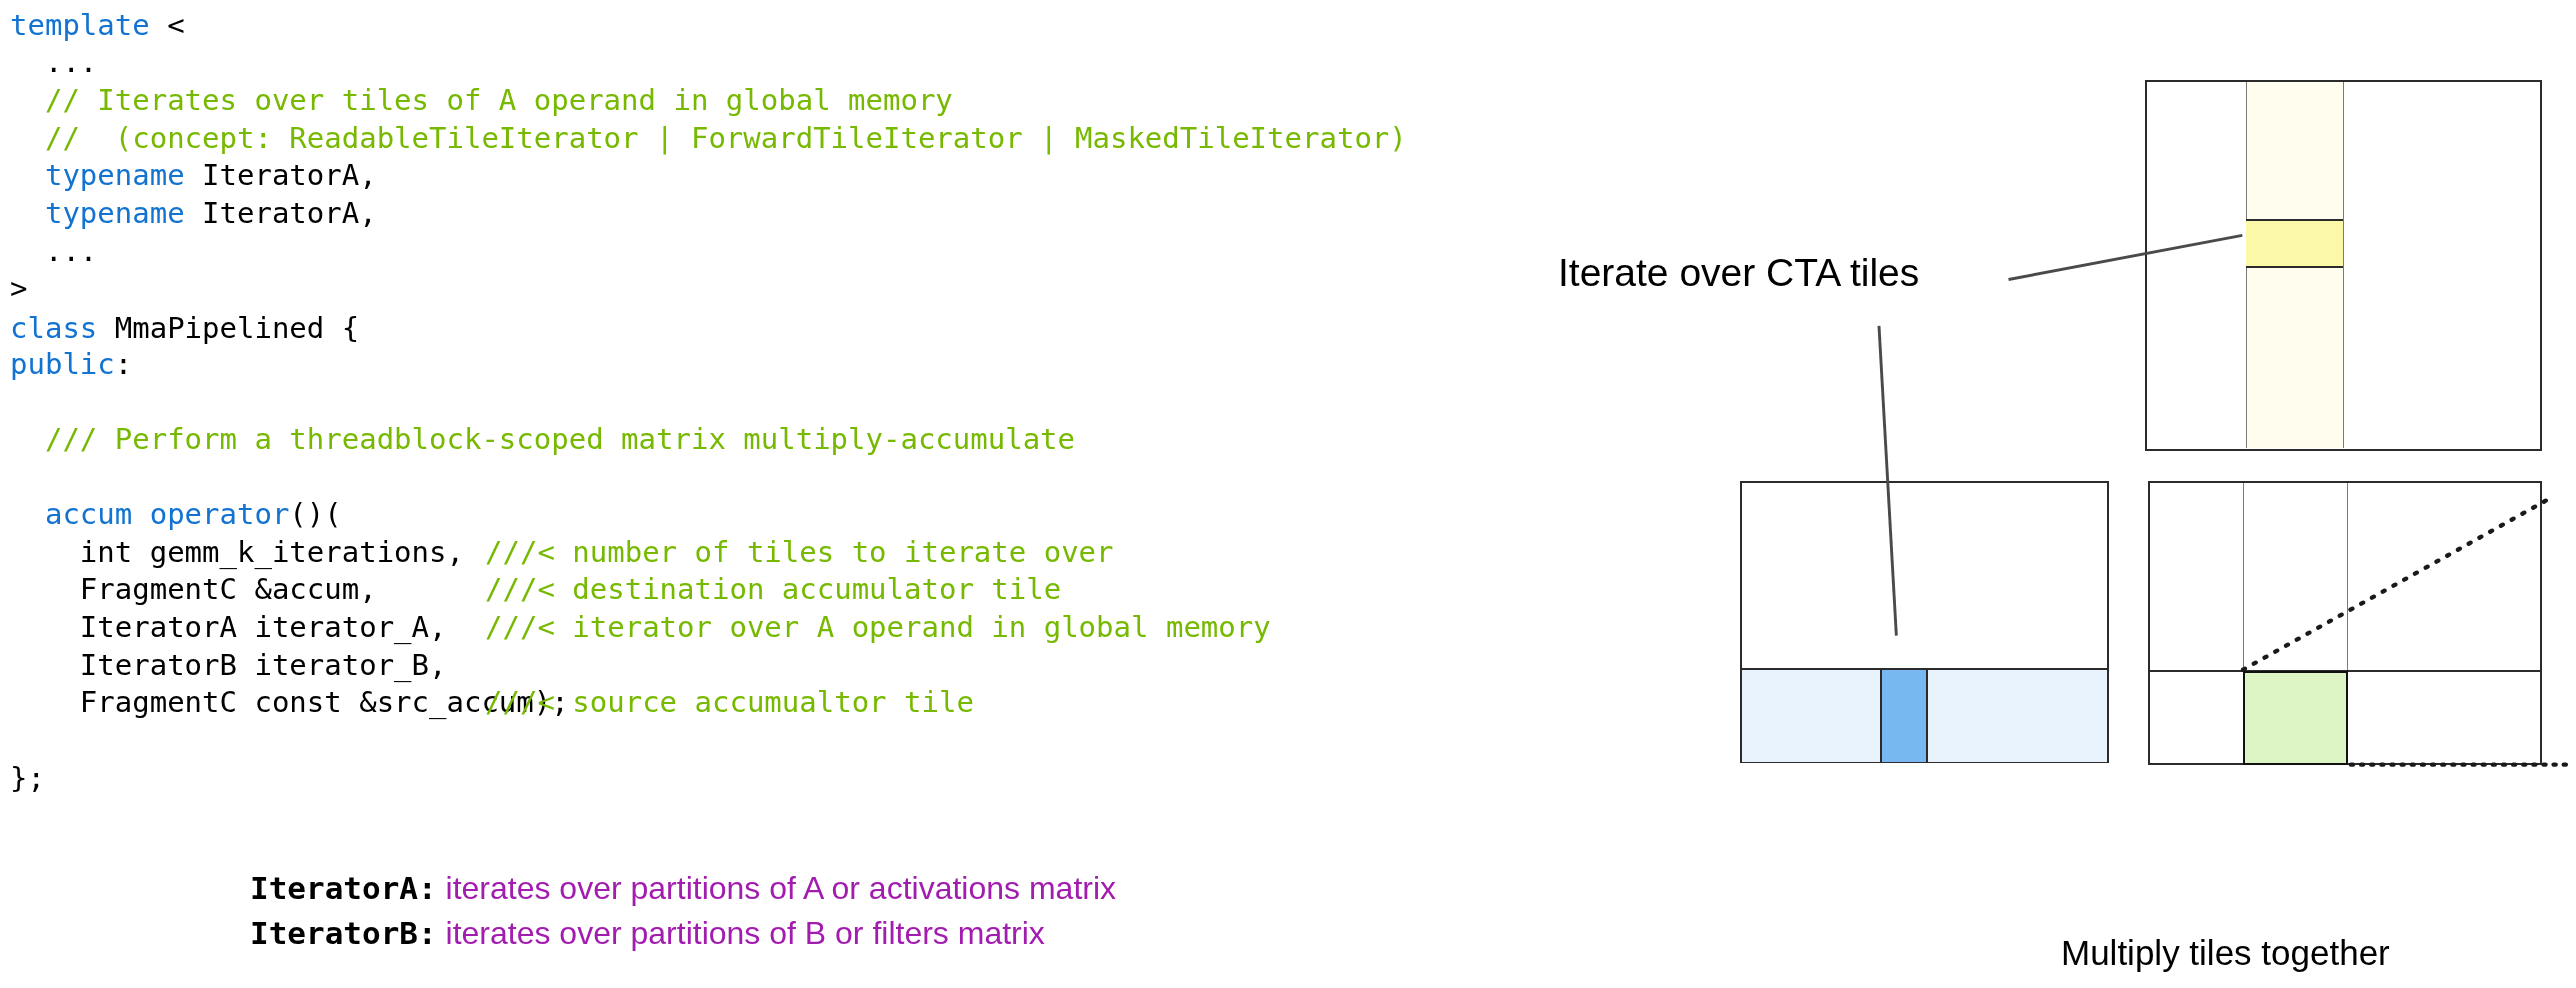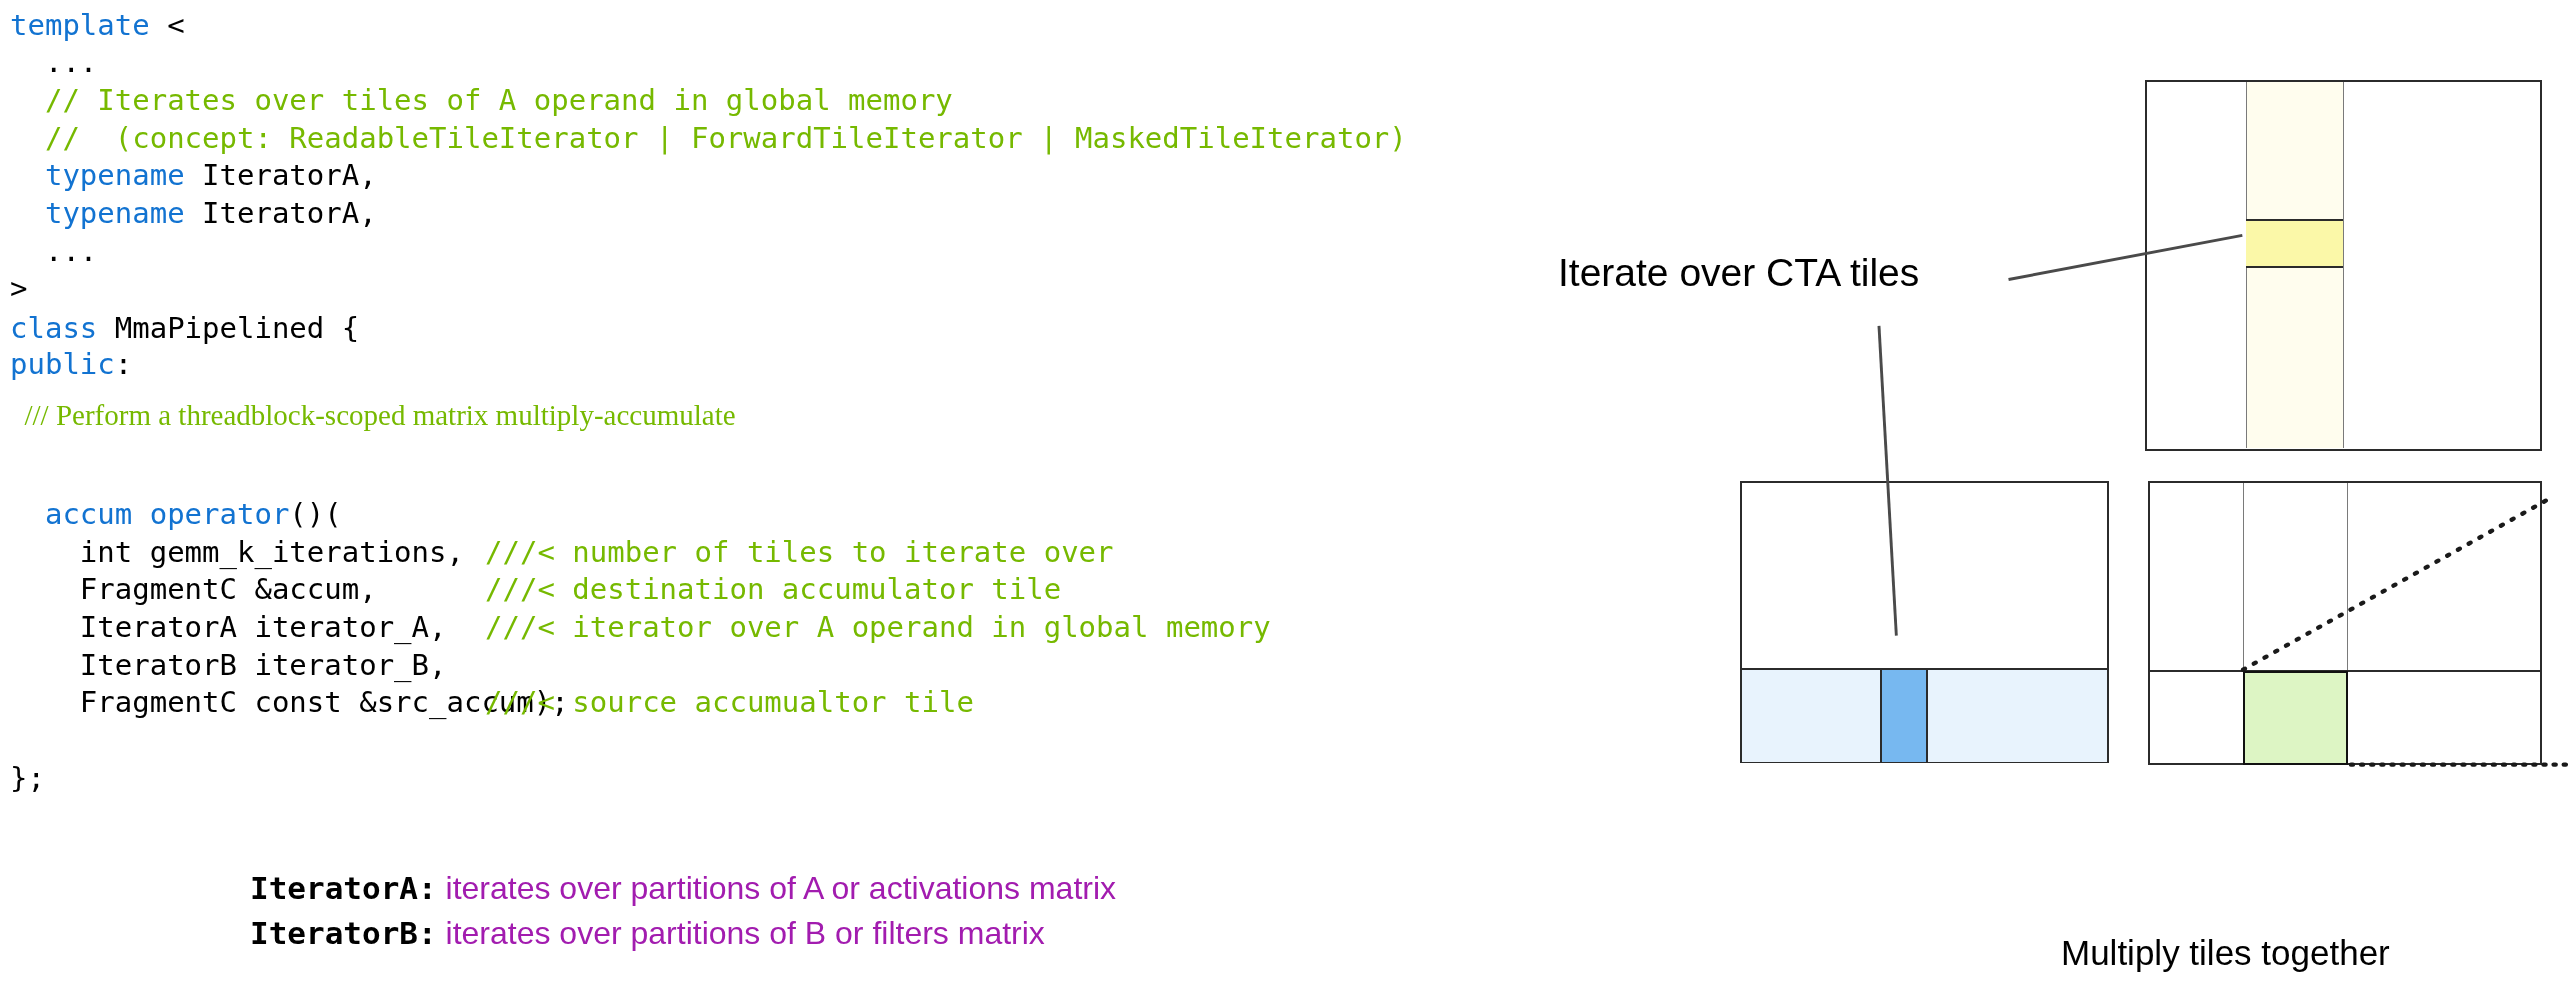--- a/index.html
+++ b/index.html
@@ -136,21 +136,21 @@
     <div class="code-line" style="left: 10px; top: 43px;"><span class="plain">  ...</span></div>
     <div class="code-line" style="left: 10px; top: 81px;"><span class="cmt">  // Iterates over tiles of A operand in global memory</span></div>
     <div class="code-line" style="left: 10px; top: 119px;"><span class="cmt">  //  (concept: ReadableTileIterator | ForwardTileIterator | MaskedTileIterator)</span></div>
     <div class="code-line" style="left: 10px; top: 156px;"><span class="plain">  </span><span class="kw">typename</span><span class="plain"> IteratorA,</span></div>
     <div class="code-line" style="left: 10px; top: 194px;"><span class="plain">  </span><span class="kw">typename</span><span class="plain"> IteratorA,</span></div>
     <div class="code-line" style="left: 10px; top: 232px;"><span class="plain">  ...</span></div>
     <div class="code-line" style="left: 10px; top: 269px;"><span class="plain">&gt;</span></div>
     <div class="code-line" style="left: 10px; top: 309px;"><span class="kw">class</span><span class="plain"> MmaPipelined {</span></div>
     <div class="code-line" style="left: 10px; top: 345px;"><span class="kw">public</span><span class="plain">:</span></div>
     <div class="code-line" style="left: 10px; top: 382px;"><span class="plain"></span></div>
-    <div class="code-line" style="left: 10px; top: 396px; font-family: Liberation Serif, serif;"><span class="cmt">  /// Perform a threadblock-scoped matrix multiply-accumulate</span></div>
+    <div class="code-line" style="left: 10px; top: 420px;"><span class="cmt">  /// Perform a threadblock-scoped matrix multiply-accumulate</span></div>
     <div class="code-line" style="left: 10px; top: 495px;"><span class="plain">  </span><span class="kw">accum operator</span><span class="plain">()(</span></div>
     <div class="code-line" style="left: 10px; top: 533px;"><span class="plain">    int gemm_k_iterations,</span></div>
     <div class="code-line" style="left: 10px; top: 570px;"><span class="plain">    FragmentC &amp;accum,</span></div>
     <div class="code-line" style="left: 10px; top: 608px;"><span class="plain">    IteratorA iterator_A,</span></div>
     <div class="code-line" style="left: 10px; top: 646px;"><span class="plain">    IteratorB iterator_B,</span></div>
     <div class="code-line" style="left: 10px; top: 683px;"><span class="plain">    FragmentC const &amp;src_accum);</span></div>
     <div class="code-line" style="left: 10px; top: 721px;"><span class="plain"></span></div>
     <div class="code-line" style="left: 10px; top: 759px;"><span class="plain">};</span></div>
     <div class="code-comment-col" style="left: 485px; top: 533px;">///&lt; number of tiles to iterate over</div>
     <div class="code-comment-col" style="left: 485px; top: 570px;">///&lt; destination accumulator tile</div>

